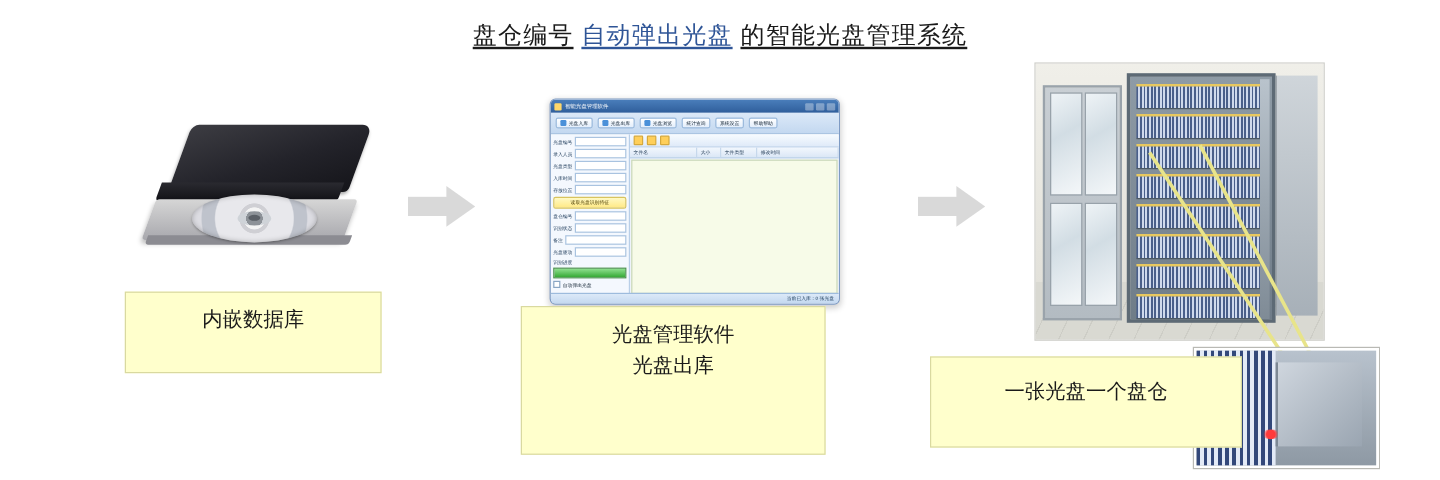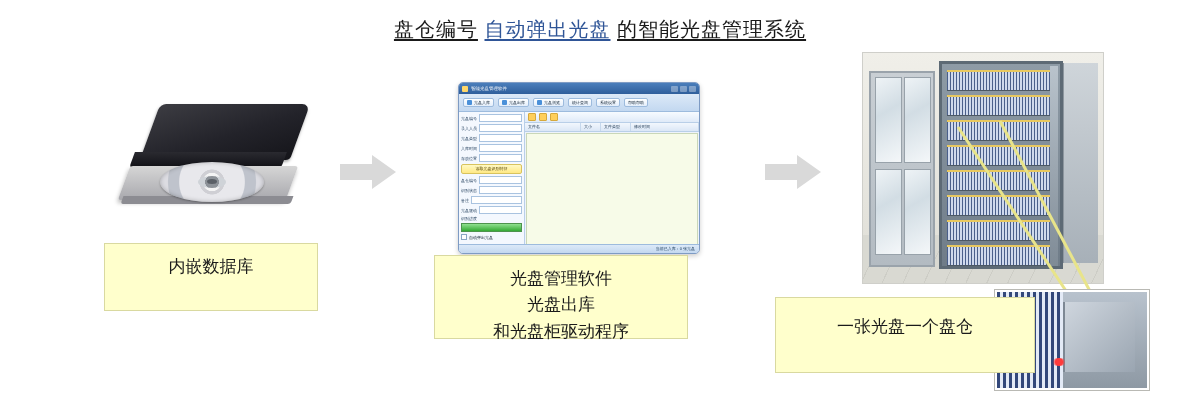--- a/index.html
+++ b/index.html
@@ -79,21 +79,21 @@
   #box-left {
     left: 104px;
     top: 243px;
     width: 214px;
     height: 68px;
   }
   #box-mid {
     left: 434px;
     top: 255px;
     width: 254px;
-    height: 84px;
+    height: 124px;
   }
   #box-right {
     left: 775px;
     top: 297px;
     width: 260px;
     height: 76px;
     padding-top: 16px;
   }
 
   
@@ -598,21 +598,20 @@
       <div class="list"></div>
     </div>
   </div>
 
   <div class="statusbar">当前已入库：0 张光盘</div>
 </div>
 
 <div class="callout" id="box-mid">
   <div>光盘管理软件</div>
   <div>光盘出库</div>
-  <div>和光盘柜驱动程序</div>
 </div>
 
 <div class="arrow" id="arrow2">
   <div class="shaft"></div>
   <div class="head"></div>
 </div>
 
 <div id="cabinet">
   <div class="wall"></div>
   <div class="floor"></div>

